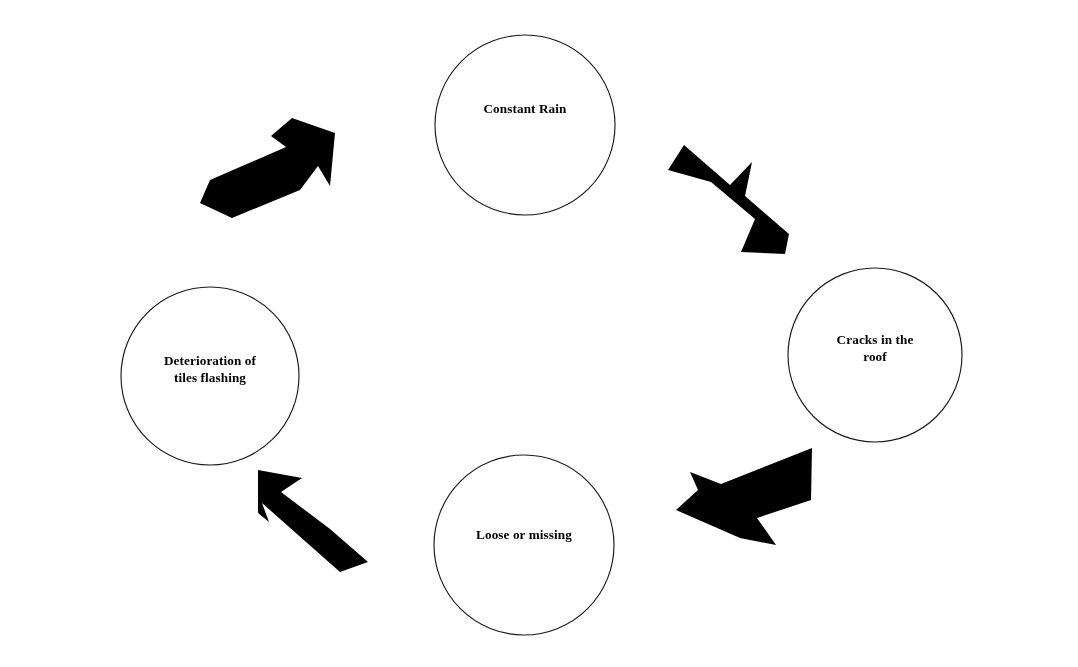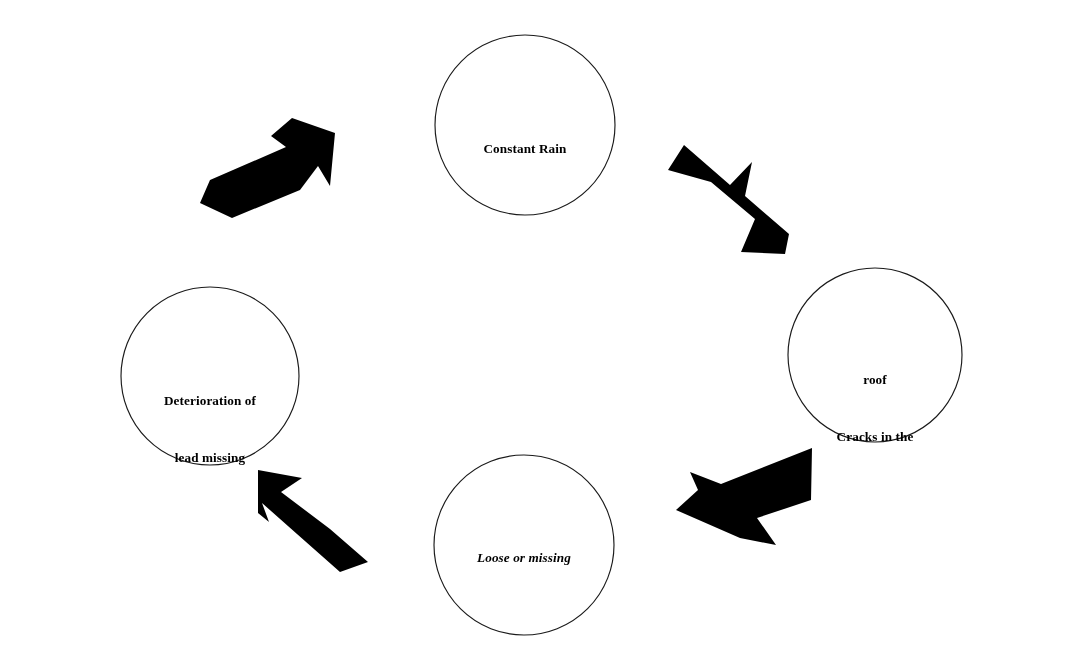--- a/index.html
+++ b/index.html
@@ -40,21 +40,21 @@
     position: absolute;
     text-align: center;
     font-family: "Liberation Serif", "DejaVu Serif", serif;
     font-weight: bold;
     font-size: 13.2px;
     line-height: 1.32;
     color: #000000;
     letter-spacing: 0.1px;
     -webkit-font-smoothing: antialiased;
   }
-  .node-label span { display: block; margin-top: 40px; }
+  .node-label span { display: block; }
 </style>
 </head>
 <body>
 
 <div id="diagram-canvas">
 
   <svg class="cycle-svg" viewBox="0 0 1078 667" xmlns="http://www.w3.org/2000/svg">
 
     <circle class="node-circle" cx="525" cy="125" r="90"></circle>
     <circle class="node-circle" cx="875" cy="355" r="87"></circle>
@@ -76,26 +76,26 @@
     <g>
       <polygon class="arrow-shape" points="292,118 335,133 330,186 318,166 300,190 232,218 200,203 210,180 286,147 271,136"></polygon>
     </g>
   </svg>
 
   <div class="node-label" style="left:425px; top:100px; width:200px;">
     <span>Constant Rain</span>
   </div>
 
   <div class="node-label" style="left:775px; top:331px; width:200px;">
+    <span>Cracks in the</span>
     <span>roof</span>
-    <span>Cracks in the</span>
   </div>
 
-  <div class="node-label" style="left:424px; top:509px; width:200px;font-style:italic;">
+  <div class="node-label" style="left:424px; top:526px; width:200px;">
     <span>Loose or missing</span>
   </div>
 
   <div class="node-label" style="left:110px; top:352px; width:200px;">
     <span>Deterioration of</span>
-    <span>lead missing</span>
+    <span>tiles flashing</span>
   </div>
 
 </div>
 
 </body></html>

